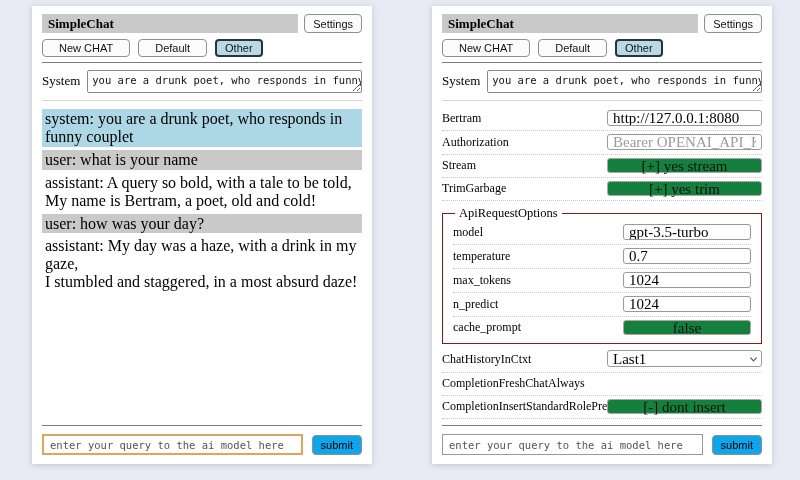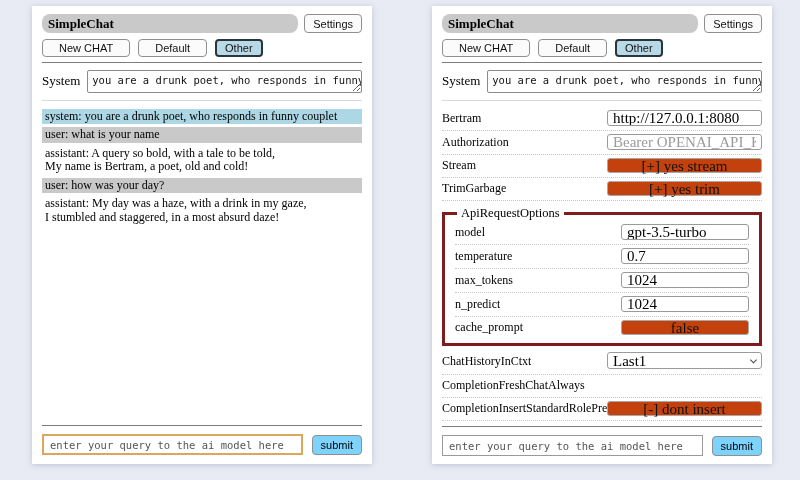--- a/index.html
+++ b/index.html
@@ -13,21 +13,21 @@
   .panel {
     width:340px; height:458px; background:#ffffff;
     box-shadow:0 1px 6px rgba(70,80,110,0.25);
     padding:8px 10px 9px 10px;
     display:flex; flex-direction:column;
   }
   
   .hdr { display:flex; gap:6px; align-items:stretch; }
   .titlebar {
     flex:1; background:#c9c9c9; color:#000;
-    font-weight:bold; font-size:13px; padding:2px 6px; line-height:15px;border-radius:8px;
+    font-weight:bold; font-size:13px; padding:2px 6px; line-height:15px;
   }
   .btn {
     font-family:"Liberation Sans", sans-serif; font-size:11px; color:#111;
     background:#fbfbfb; border:1px solid #8f8f8f; border-radius:4px;
     padding:1px 8px; line-height:14px; cursor:pointer; white-space:nowrap;
   }
   .toolbar { display:flex; gap:8px; margin-top:6px; }
   .toolbar .btn { padding:1px 16px; }
   .btn.active { background:#b9d9e7; border:2px solid #28353d; padding:0 8px; }
   hr { border:none; margin:5px 0 4px 0; }
@@ -37,69 +37,69 @@
   .system-row { display:flex; gap:7px; align-items:flex-start; margin:3px 0 2px 0; }
   .system-row label { font-size:13px; margin-top:3px; }
   .system-row textarea {
     flex:1; height:23px; resize:both;
     font-family:"DejaVu Sans Mono", monospace; font-size:10.5px; color:#111;
     border:1px solid #8a8a8a; border-radius:2px; padding:2px 4px;
     line-height:14px; white-space:nowrap; overflow:hidden;
   }
   
   .chat-log { flex:1; margin-top:4px; display:flex; flex-direction:column; gap:3px; overflow:hidden; }
-  .msg { font-size:12px; line-height:1.12; padding:1px 3px; white-space:pre-line; color:#000; }
+  .msg { font-size:16px; line-height:1.12; padding:1px 3px; white-space:pre-line; color:#000; }
   .msg.system    { background:#aed7e5; }
   .msg.user      { background:#c9c9c9; }
   .msg.assistant { background:#ffffff; }
   
   .query-row { display:flex; gap:9px; align-items:center; margin-top:4px; }
   .query-row input {
     flex:1; height:21px;
     font-family:"DejaVu Sans Mono", monospace; font-size:10.5px;
     border:1px solid #9a9a9a; border-radius:0; padding:2px 6px; color:#222;
   }
   .query-row input::placeholder { color:#555; opacity:1; }
   .query-row input.focused { border:2px solid #dba75c; }
   .submit-btn {
     font-family:"Liberation Sans", sans-serif; font-size:11px;
-    background:#7dd3fc; border:1px solid #8f8f8f; border-radius:4px;
+    background:#0ea5e9; border:1px solid #8f8f8f; border-radius:4px;
     padding:3px 8px; cursor:pointer;
   }
   
   .settings { margin-top:2px; }
   .srow {
     display:flex; justify-content:space-between; align-items:center;
     padding:3px 0 4px 0; border-bottom:1px dotted #c6c6c6; min-height:21px;
   }
   .srow .lbl { font-size:12px; color:#000; white-space:nowrap; overflow:hidden; }
   .ctrl {
     width:155px; flex-shrink:0;
     font-family:Liberation Serif, serif; font-size:15px;
   }
   input.ctrl {
     height:16px; border:1px solid #9a9a9a; border-radius:3px; padding:0 5px; color:#000;
   }
   input.ctrl::placeholder { color:#9b9b9b; opacity:1; }
   button.ctrl {
-    height:15px; background:#c2410c; border:1px solid #a8a8a8; border-radius:3px;
+    height:15px; background:#15803d; border:1px solid #a8a8a8; border-radius:3px;
     color:#111; cursor:pointer; line-height:12px;
   }
   .selwrap { position:relative; width:155px; flex-shrink:0; }
   select.ctrl {
     width:100%; height:17px; appearance:none; -webkit-appearance:none;
     background:#fff; border:1px solid #9a9a9a; border-radius:3px; padding:0 5px; color:#000;
   }
   .chev {
     position:absolute; right:6px; top:50%; width:5px; height:5px;
     border-right:1.4px solid #444; border-bottom:1.4px solid #444;
     transform:translateY(-70%) rotate(45deg); pointer-events:none;
   }
   fieldset.aro {
-    border:3px solid #7f1d1d; margin:5px 0 3px 0; padding:0 10px 4px 10px;
+    border:1px solid #7f1d1d; margin:5px 0 3px 0; padding:0 10px 4px 10px;
   }
   fieldset.aro legend { font-size:12.5px; padding:0 4px; margin-left:2px; }
   fieldset.aro .ctrl, fieldset.aro .selwrap { width:128px; }
   .spacer { flex:1; }
 </style>
 </head>
 <body>
 
 <div class="page">
 

